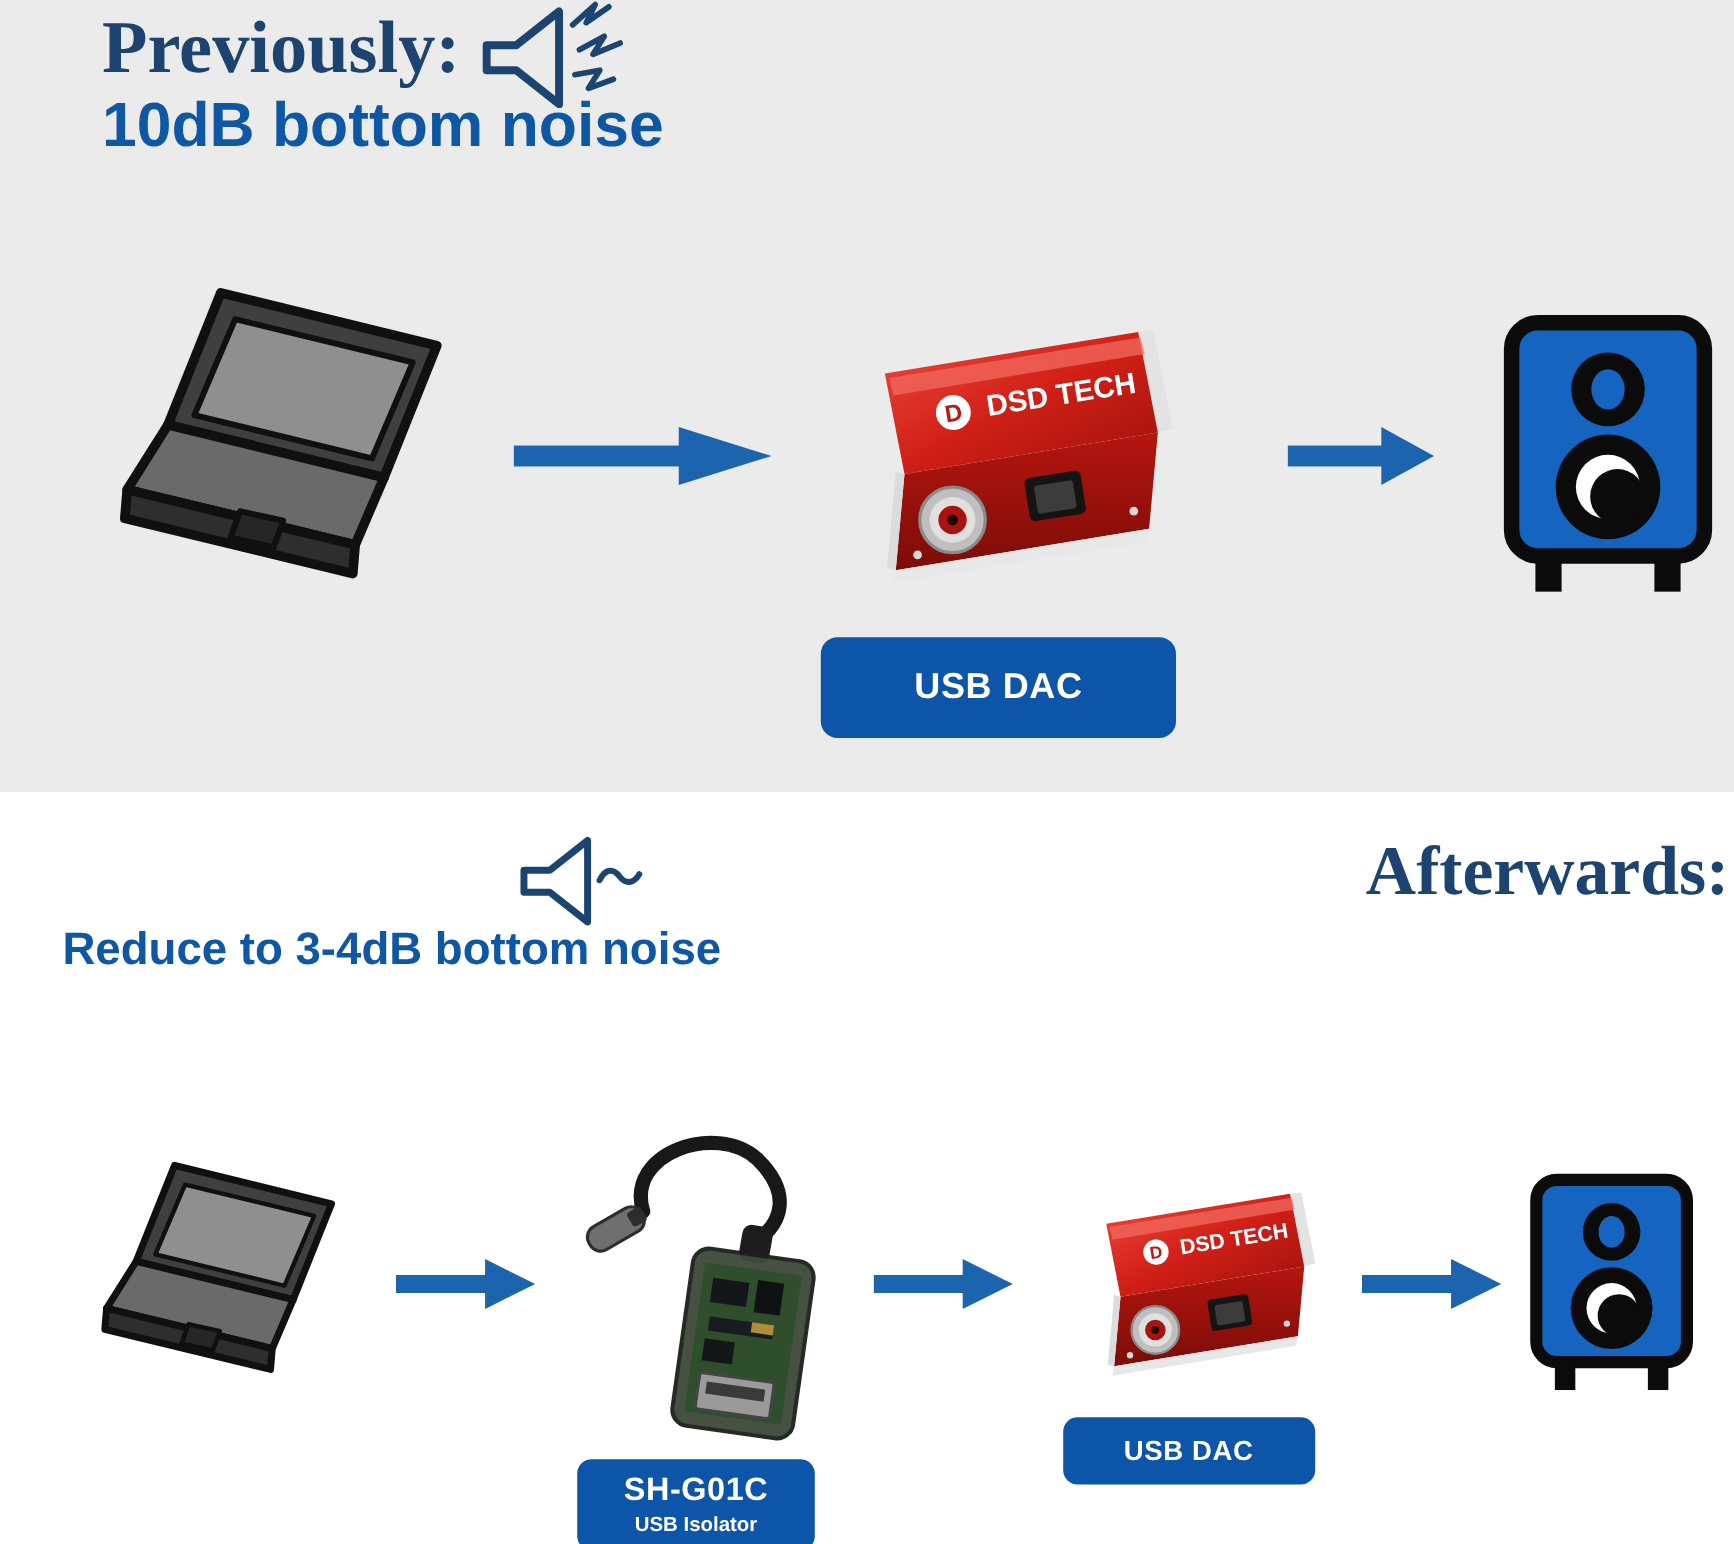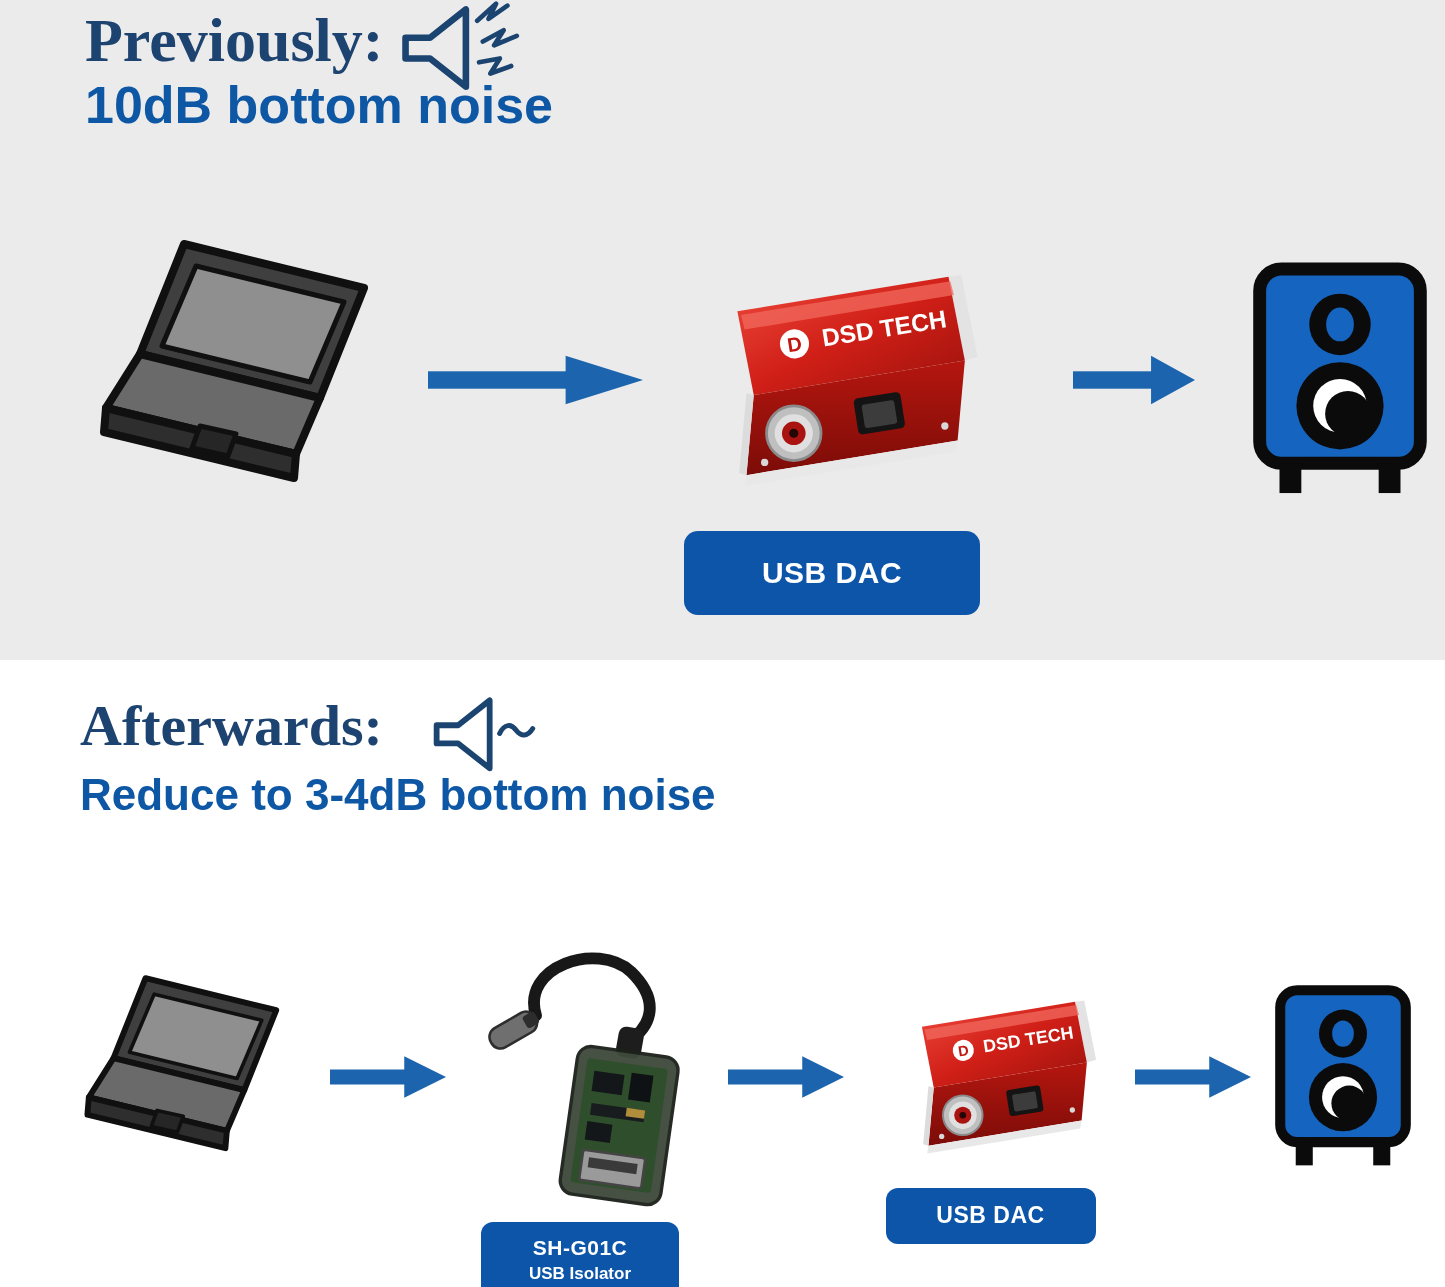--- a/index.html
+++ b/index.html
@@ -11,39 +11,39 @@
     overflow: hidden;
     background: #ffffff;
     font-family: "Liberation Sans", sans-serif;
   }
   .panel { position: relative; width: 100%; }
   .panel.top { height: 660px; background: #ebebeb; }
   .panel.bottom { height: 625px; background: #ffffff; }
 
   .heading-row { position: relative; }
   .panel.top .heading-row { padding: 8px 0 0 85px; }
-  .panel.bottom .heading-row { padding: 36px 4px 0 80px; }
+  .panel.bottom .heading-row { padding: 36px 4px 0 80px; text-align: right; }
 
   .heading {
     font-family: "Liberation Serif", serif;
     font-weight: 600;
     color: #1d4370;
     line-height: 1.05;
     display: inline-block;
   }
   .panel.top .heading { font-size: 62px; }
   .panel.bottom .heading { font-size: 58px; }
 
   .noise-icon { position: absolute; }
   .panel.top .noise-icon { left: 398px; top: -2px; width: 132px; height: 104px; }
   .panel.bottom .noise-icon { left: 430px; top: 30px; width: 116px; height: 92px; }
 
   .subtitle { font-weight: 700; color: #0d57a4; line-height: 1.1; }
   .panel.top .subtitle { font-size: 52px; padding-left: 85px; margin-top: 4px; }
-  .panel.bottom .subtitle { font-size: 44px; padding-left: 80px; margin-top: 14px; }
+  .panel.bottom .subtitle { font-size: 38px; padding-left: 52px; margin-top: 14px; }
 
   .flow { display: flex; align-items: center; }
   .panel.top .flow { margin-top: 96px; }
   .panel.bottom .flow { margin-top: 122px; }
 
   .stack { position: relative; display: flex; justify-content: center; align-items: center; text-decoration: underline; }
 
   .label-box {
     position: absolute;
     top: calc(100% + 14px);
@@ -58,21 +58,21 @@
     justify-content: center;
     text-align: center;
   }
   .label-main { font-weight: 700; letter-spacing: 0.5px; }
   .label-sub  { font-weight: 700; margin-top: 4px; }
 
   .dac-label-lg { width: 296px; height: 84px; }
   .dac-label-lg .label-main { font-size: 30px; }
 
   .iso-label { width: 198px; height: 76px; border-radius: 12px; top: calc(100% + 10px); }
-  .iso-label .label-main { font-size: 21px; }
+  .iso-label .label-main { font-size: 27px; }
   .iso-label .label-sub  { font-size: 17px; }
 
   .dac-label-sm { width: 210px; height: 56px; border-radius: 12px; top: calc(100% + 12px); }
   .dac-label-sm .label-main { font-size: 23px; }
 
   
   .panel.top .laptop   { width: 330px; height: 300px; margin-left: 72px; }
   .panel.top .arrow1   { width: 215px; height: 58px;  margin-left: 26px; }
   .panel.top .dacstack { margin-left: 34px; }
   .panel.top .dac      { width: 310px; height: 273px; }

